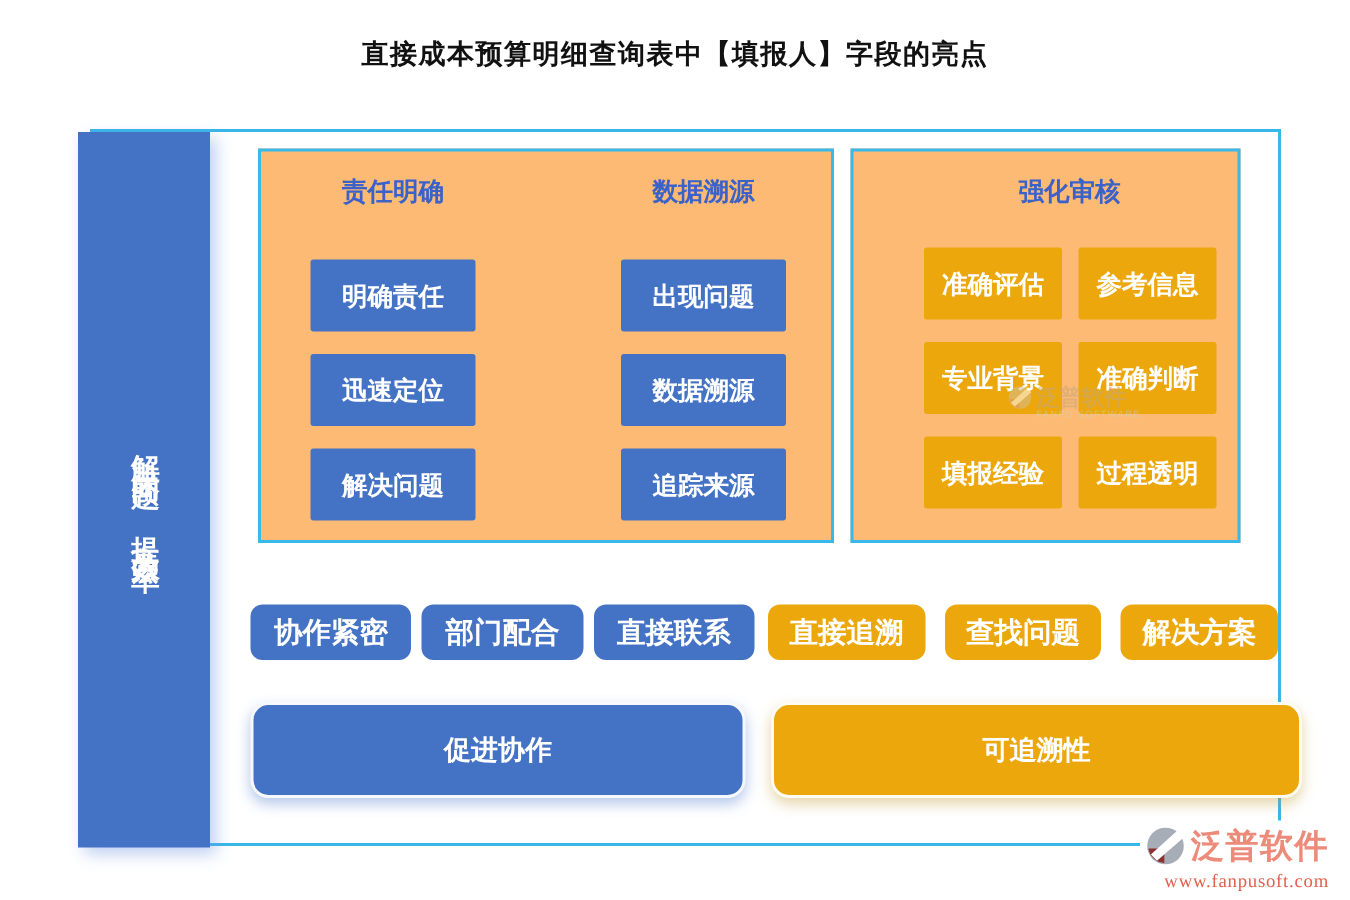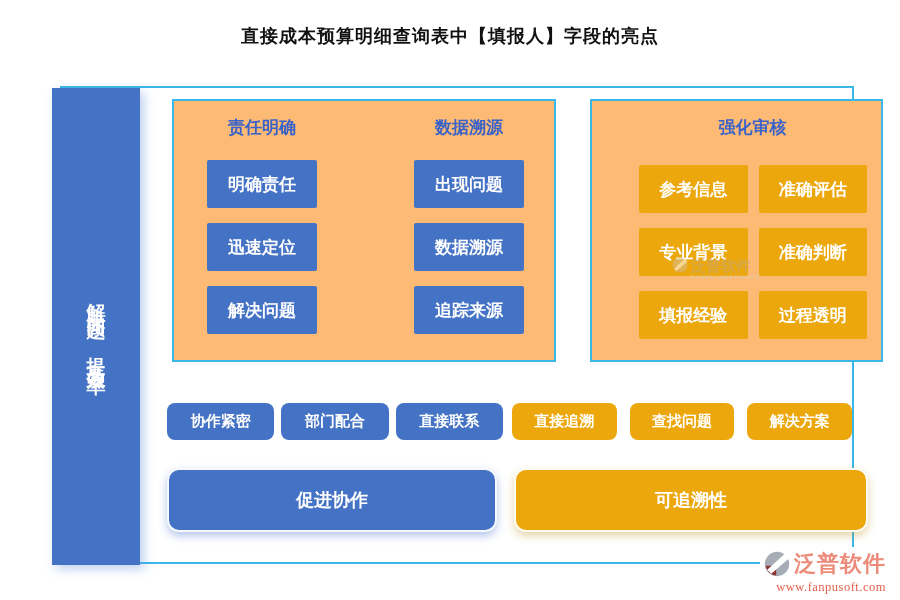--- a/index.html
+++ b/index.html
@@ -32,44 +32,44 @@
     writing-mode:vertical-rl;text-orientation:upright;
     color:#ffffff;font-size:19px;font-weight:bold;letter-spacing:6px;
   }
   
   .panel{
     position:absolute;border:2px solid #3AB8EA;background:#fdba74;
     box-sizing:border-box;z-index:2;
   }
   .panel-left{left:172px;top:99px;width:384px;height:263px;
     display:flex;justify-content:space-between;padding:0 30px 0 33px;}
-  .panel-right{left:590px;top:99px;width:293px;height:263px;padding-left:32px;}
+  .panel-right{left:567px;top:99px;width:260px;height:263px;padding-left:32px;}
   .col{display:flex;flex-direction:column;align-items:center;}
   .panel-header{
     margin-top:15px;height:24px;line-height:24px;
     font-size:17px;font-weight:bold;color:#3A62C9;text-align:center;
   }
-  .col .btn-stack{margin-top:20px;display:flex;flex-direction:column;gap:15px;}
+  .col .btn-stack{margin-top:33px;display:flex;flex-direction:column;gap:15px;}
   .node-btn{
     width:110px;height:48px;border-radius:2px;
     background:#4472C4;color:#ffffff;font-size:17px;font-weight:bold;
     display:flex;align-items:center;justify-content:center;cursor:pointer;
   }
   .panel-right .grid{
     margin:25px 14px 0 15px;
     display:grid;grid-template-columns:1fr 1fr;column-gap:11px;row-gap:15px;
   }
   .node-btn.yellow{width:auto;background:#EBA70B;}
   
   .pill-group{position:absolute;top:403px;display:flex;z-index:2;}
   .pill-group.blue-group{left:167px;width:336px;gap:7px;}
   .pill-group.yellow-group{left:512px;width:340px;gap:13px;}
   .pill{
     flex:1;height:37px;border-radius:8px;
-    color:#ffffff;font-size:15px;font-weight:bold;
+    color:#ffffff;font-size:19px;font-weight:bold;
     display:flex;align-items:center;justify-content:center;cursor:pointer;
   }
   .pill.blue{background:#4472C4;}
   .pill.yellow{background:#EBA70B;}
   
   .big-btn{
     position:absolute;top:468px;height:64px;border-radius:12px;
     color:#ffffff;font-size:18px;font-weight:bold;
     display:flex;align-items:center;justify-content:center;cursor:pointer;
     border:2px solid rgba(255,255,255,.95);box-sizing:border-box;z-index:2;
@@ -124,22 +124,22 @@
       <div class="node-btn">出现问题</div>
       <div class="node-btn">数据溯源</div>
       <div class="node-btn">追踪来源</div>
     </div>
   </div>
 </div>
 
 <div class="panel panel-right">
   <div class="panel-header">强化审核</div>
   <div class="grid">
+    <div class="node-btn yellow">准确评估</div>
     <div class="node-btn yellow">参考信息</div>
-    <div class="node-btn yellow">准确评估</div>
     <div class="node-btn yellow">专业背景</div>
     <div class="node-btn yellow">准确判断</div>
     <div class="node-btn yellow">填报经验</div>
     <div class="node-btn yellow">过程透明</div>
   </div>
 </div>
 
 <div class="pill-group blue-group">
   <div class="pill blue">协作紧密</div>
   <div class="pill blue">部门配合</div>

